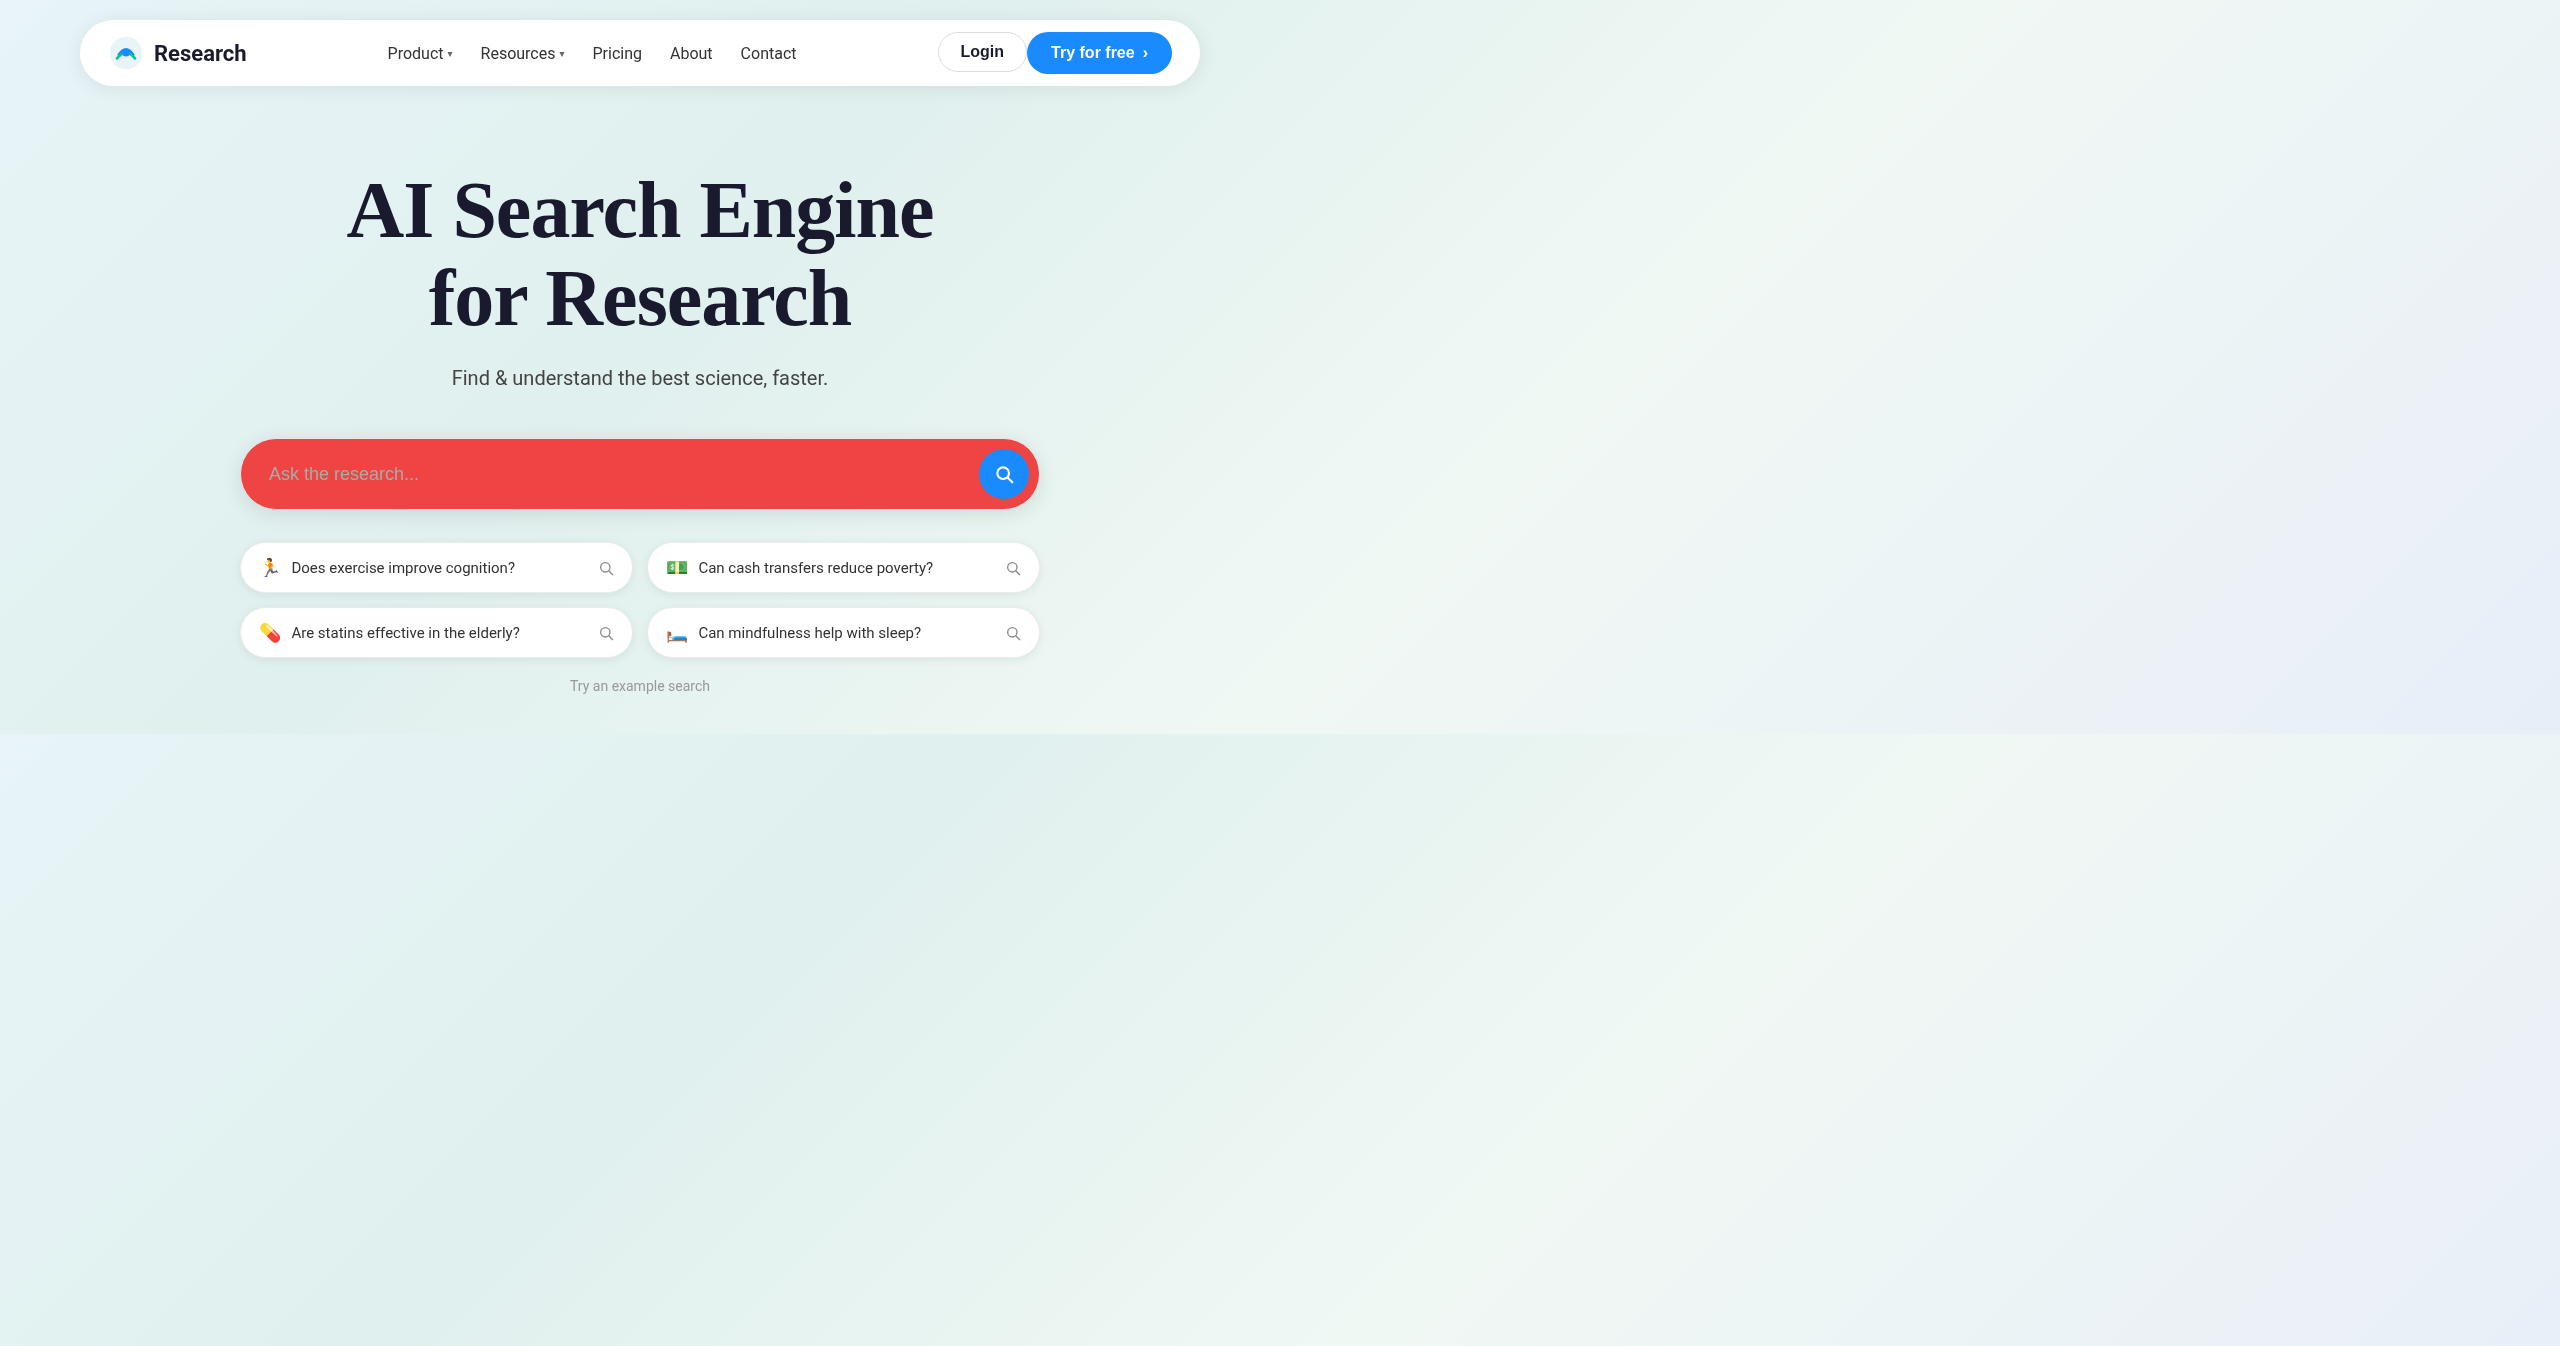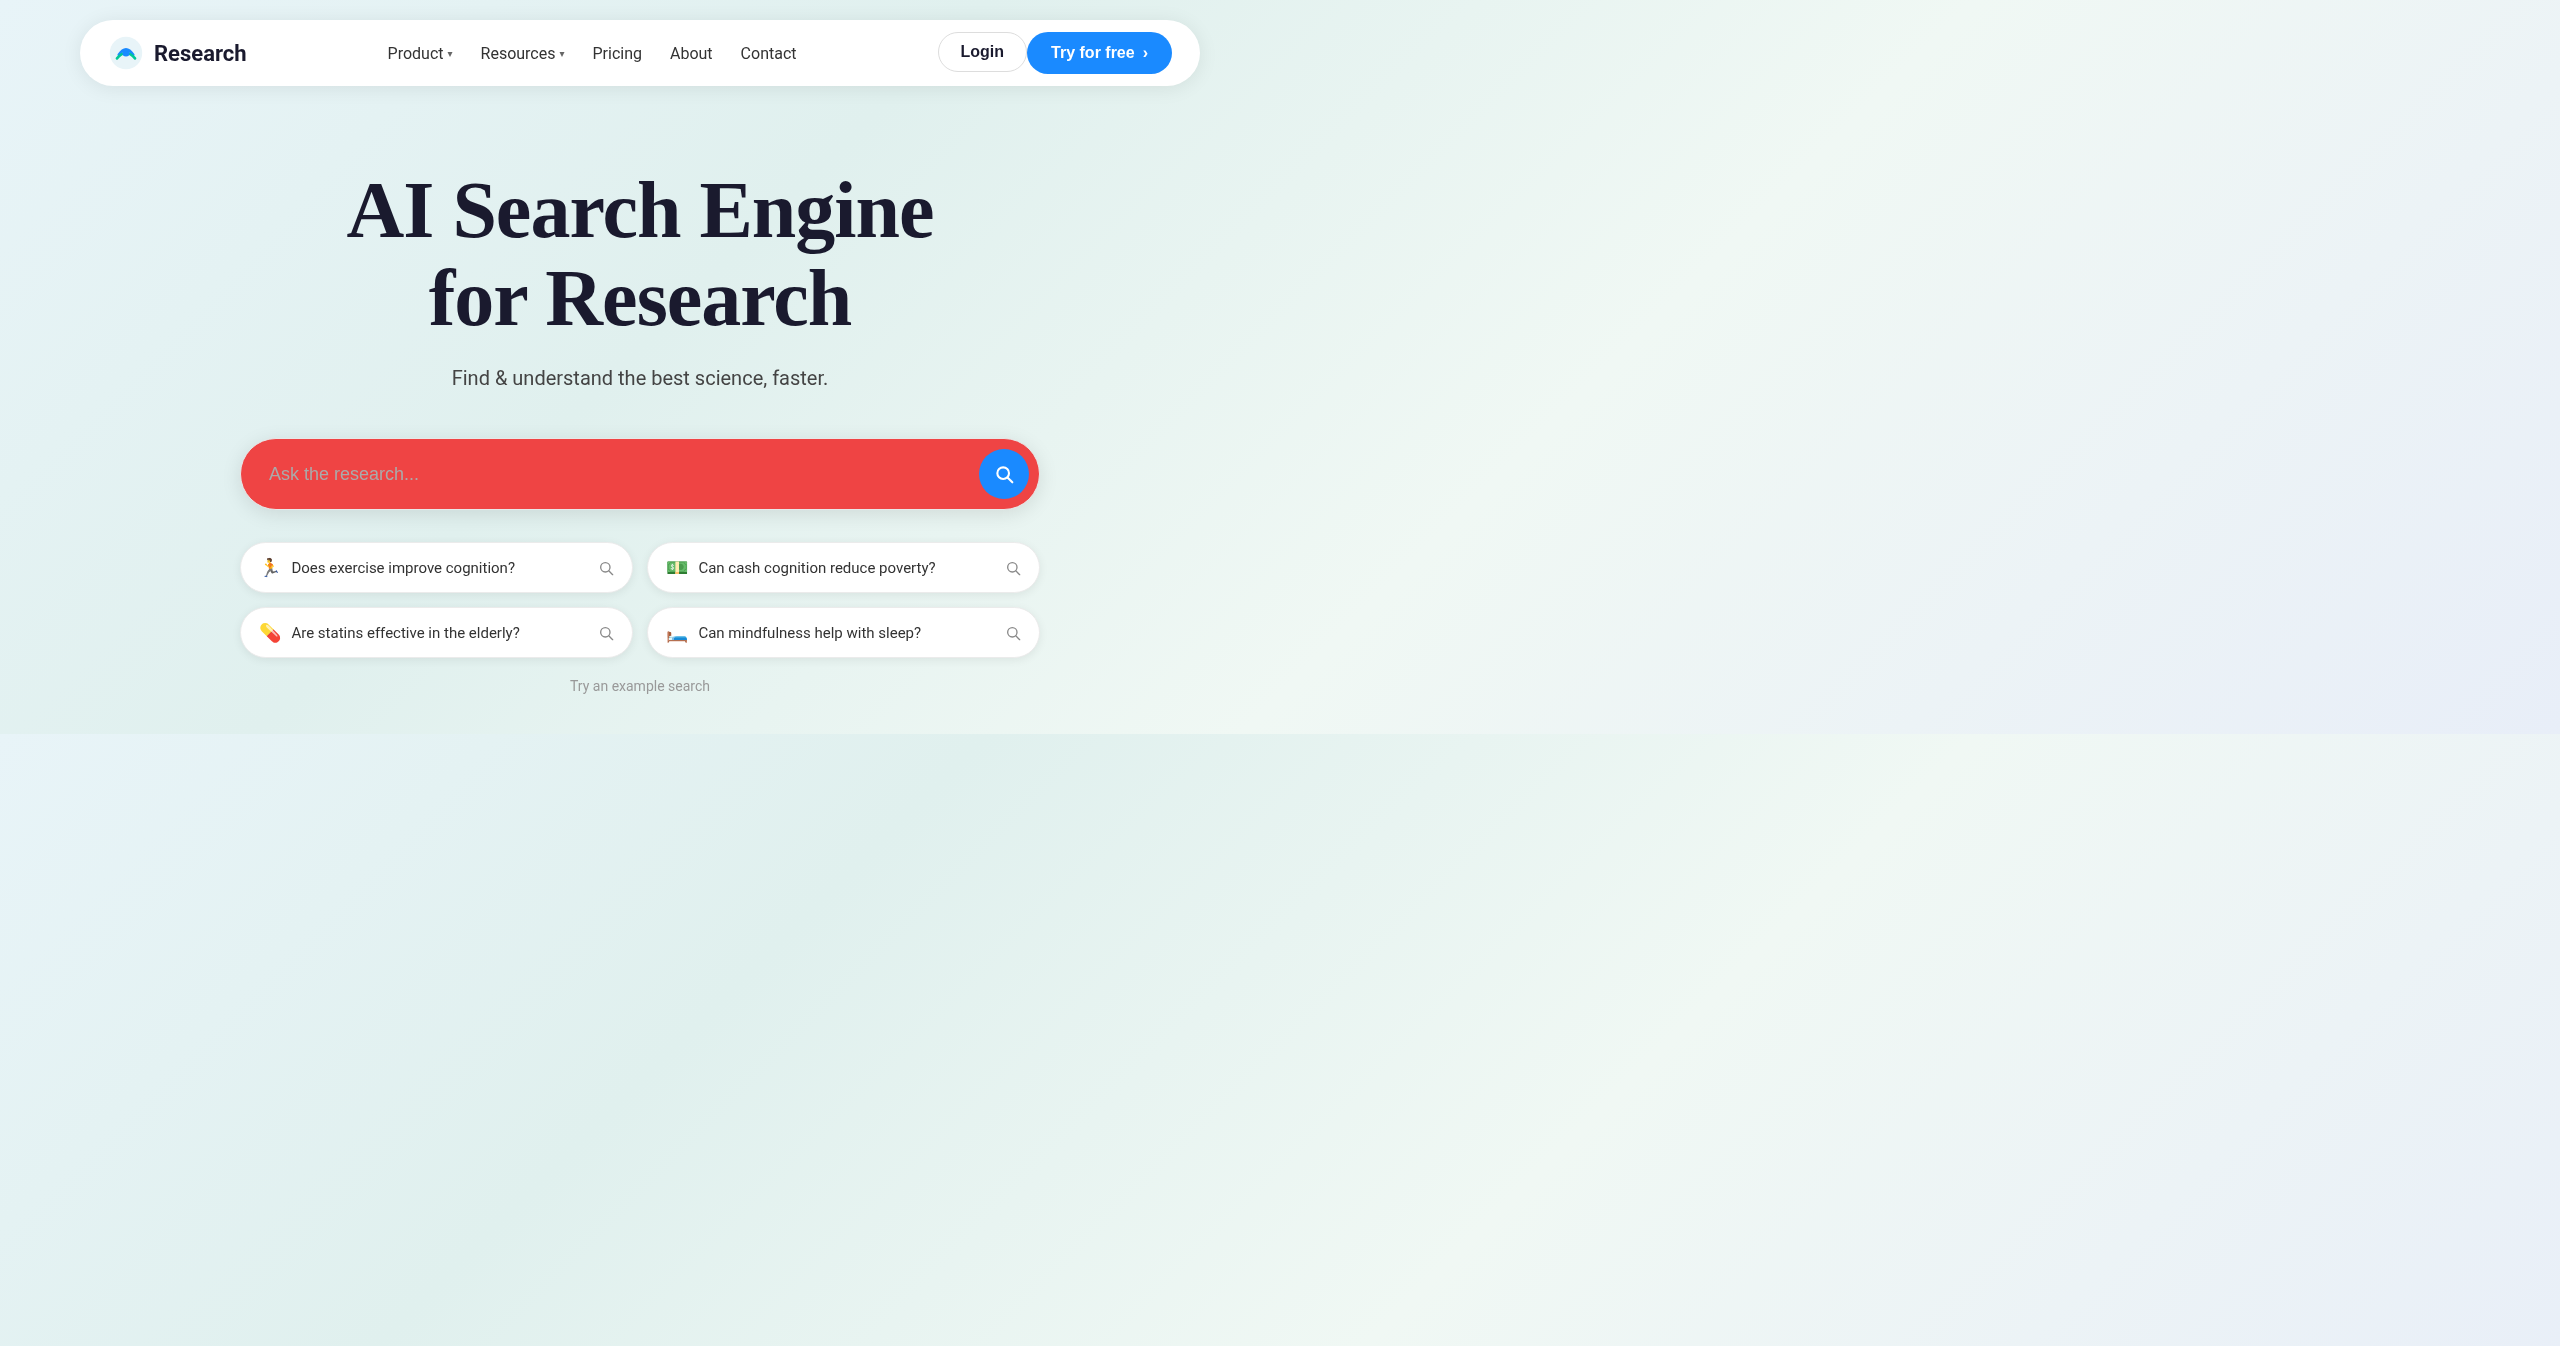--- a/index.html
+++ b/index.html
@@ -273,21 +273,21 @@
     <div class="suggestion-pill">
       <span class="pill-emoji">🏃</span>
       <span class="pill-text">Does exercise improve cognition?</span>
       <svg width="16" height="16" viewBox="0 0 24 24" fill="none" stroke="#888" stroke-width="2" stroke-linecap="round" stroke-linejoin="round">
         <circle cx="11" cy="11" r="7"></circle>
           <line x1="16.5" y1="16.5" x2="22" y2="22"></line>
       </svg>
     </div>
     <div class="suggestion-pill">
       <span class="pill-emoji">💵</span>
-      <span class="pill-text">Can cash cognition reduce poverty?</span>
+      <span class="pill-text">Can cash transfers reduce poverty?</span>
       <svg width="16" height="16" viewBox="0 0 24 24" fill="none" stroke="#888" stroke-width="2" stroke-linecap="round" stroke-linejoin="round">
         <circle cx="11" cy="11" r="7"></circle>
           <line x1="16.5" y1="16.5" x2="22" y2="22"></line>
       </svg>
     </div>
     <div class="suggestion-pill">
       <span class="pill-emoji">💊</span>
       <span class="pill-text">Are statins effective in the elderly?</span>
       <svg width="16" height="16" viewBox="0 0 24 24" fill="none" stroke="#888" stroke-width="2" stroke-linecap="round" stroke-linejoin="round">
         <circle cx="11" cy="11" r="7"></circle>

